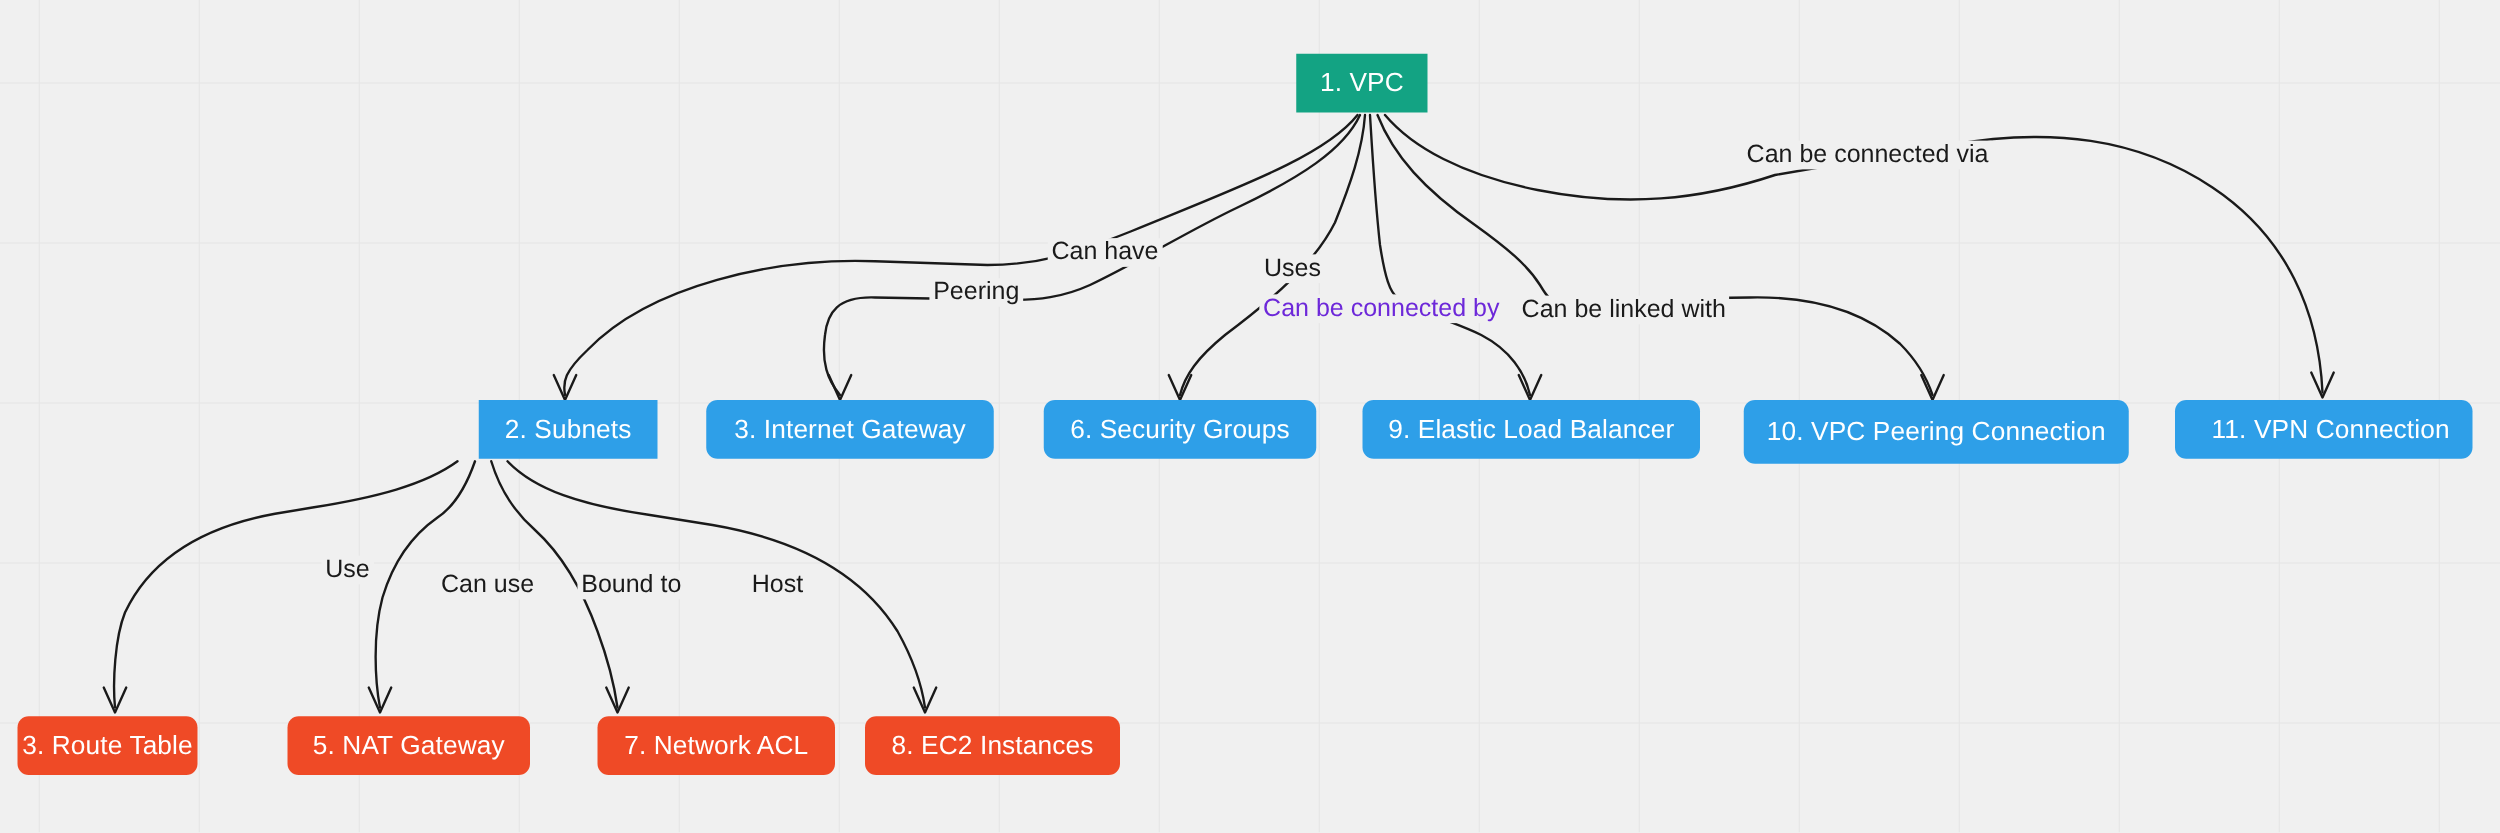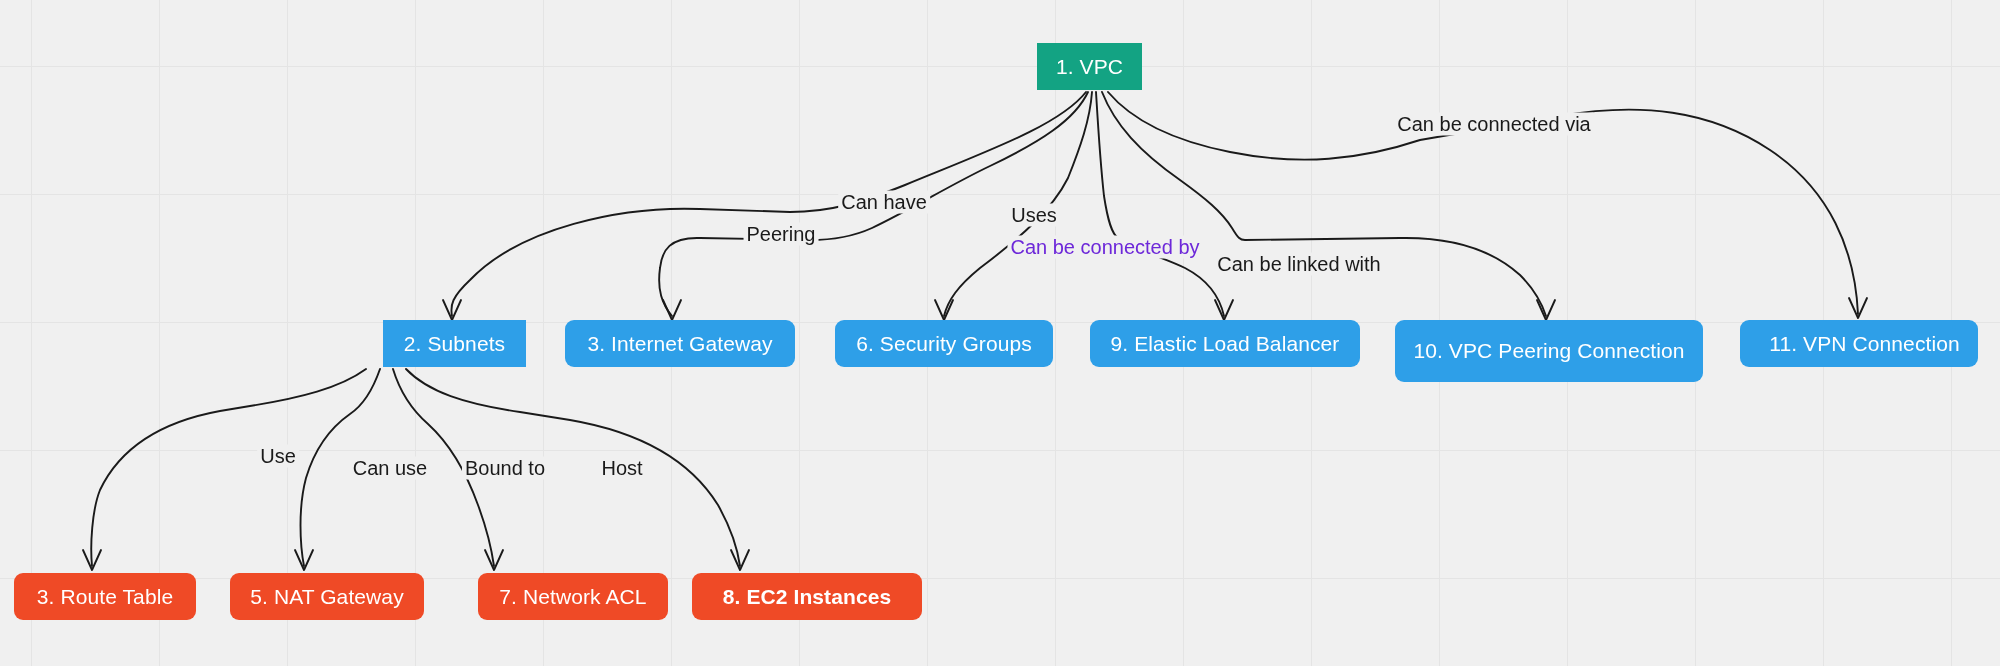--- a/index.html
+++ b/index.html
@@ -104,45 +104,45 @@
       </div>
       <div class="node rounded" style="left: 565px; top: 320px; width: 230px; height: 47px; background: rgb(46, 159, 232); color: rgb(255, 255, 255);">
         <span>3. Internet Gateway</span>
       </div>
       <div class="node rounded" style="left: 835px; top: 320px; width: 218px; height: 47px; background: rgb(46, 159, 232); color: rgb(255, 255, 255);">
         <span>6. Security Groups</span>
       </div>
       <div class="node rounded" style="left: 1090px; top: 320px; width: 270px; height: 47px; background: rgb(46, 159, 232); color: rgb(255, 255, 255);">
         <span>9. Elastic Load Balancer</span>
       </div>
-      <div class="node rounded" style="left: 1395px; top: 320px; width: 308px; height: 62px; background: rgb(46, 159, 232); color: rgb(255, 255, 255);">
+      <div class="node rounded" style="left: 1395px; top: 320px; width: 308px; height: 51px; background: rgb(46, 159, 232); color: rgb(255, 255, 255);">
         <span>10. VPC Peering Connection</span>
       </div>
       <div class="node rounded" style="left: 1740px; top: 320px; width: 238px; height: 47px; background: rgb(46, 159, 232); color: rgb(255, 255, 255); padding-left: 11px;">
         <span>11. VPN Connection</span>
       </div>
-      <div class="node rounded" style="left: 14px; top: 573px; width: 182px; height: 47px; background: rgb(239, 74, 38); color: rgb(255, 255, 255);">
+      <div class="node rounded" style="left: 14px; top: 573px; width: 144px; height: 47px; background: rgb(239, 74, 38); color: rgb(255, 255, 255);">
         <span>3. Route Table</span>
       </div>
       <div class="node rounded" style="left: 230px; top: 573px; width: 194px; height: 47px; background: rgb(239, 74, 38); color: rgb(255, 255, 255);">
         <span>5. NAT Gateway</span>
       </div>
       <div class="node rounded" style="left: 462px; top: 573px; width: 190px; height: 47px; background: rgb(239, 74, 38); color: rgb(255, 255, 255); margin-left: 16px;">
         <span>7. Network ACL</span>
       </div>
-      <div class="node rounded" style="left: 692px; top: 573px; width: 230px; height: 47px; background: rgb(239, 74, 38); color: rgb(255, 255, 255); font-weight: bold;">
+      <div class="node rounded" style="left: 692px; top: 573px; width: 204px; height: 47px; background: rgb(239, 74, 38); color: rgb(255, 255, 255);">
         <span>8. EC2 Instances</span>
       </div>
     </div>
   <div id="label-layer">
       <div class="edge-label" style="left: 884px; top: 202px; color: rgb(26, 26, 26);">Can have</div>
       <div class="edge-label" style="left: 781px; top: 234px; color: rgb(26, 26, 26);">Peering</div>
       <div class="edge-label" style="left: 1034px; top: 215px; color: rgb(26, 26, 26);">Uses</div>
       <div class="edge-label" style="left: 1105px; top: 247px; color: #6d28d9;">Can be connected by</div>
-      <div class="edge-label" style="left: 1299px; top: 248px; color: rgb(26, 26, 26); margin-top: 16px;">Can be linked with</div>
+      <div class="edge-label" style="left: 1299px; top: 248px; color: rgb(26, 26, 26);">Can be linked with</div>
       <div class="edge-label" style="left: 1494px; top: 124px; color: rgb(26, 26, 26);">Can be connected via</div>
       <div class="edge-label" style="left: 278px; top: 456px; color: rgb(26, 26, 26);">Use</div>
       <div class="edge-label" style="left: 390px; top: 468px; color: rgb(26, 26, 26);">Can use</div>
       <div class="edge-label" style="left: 505px; top: 468px; color: rgb(26, 26, 26);">Bound to</div>
       <div class="edge-label" style="left: 622px; top: 468px; color: rgb(26, 26, 26);">Host</div>
     </div>
 
 </div>
 
 </body></html>

